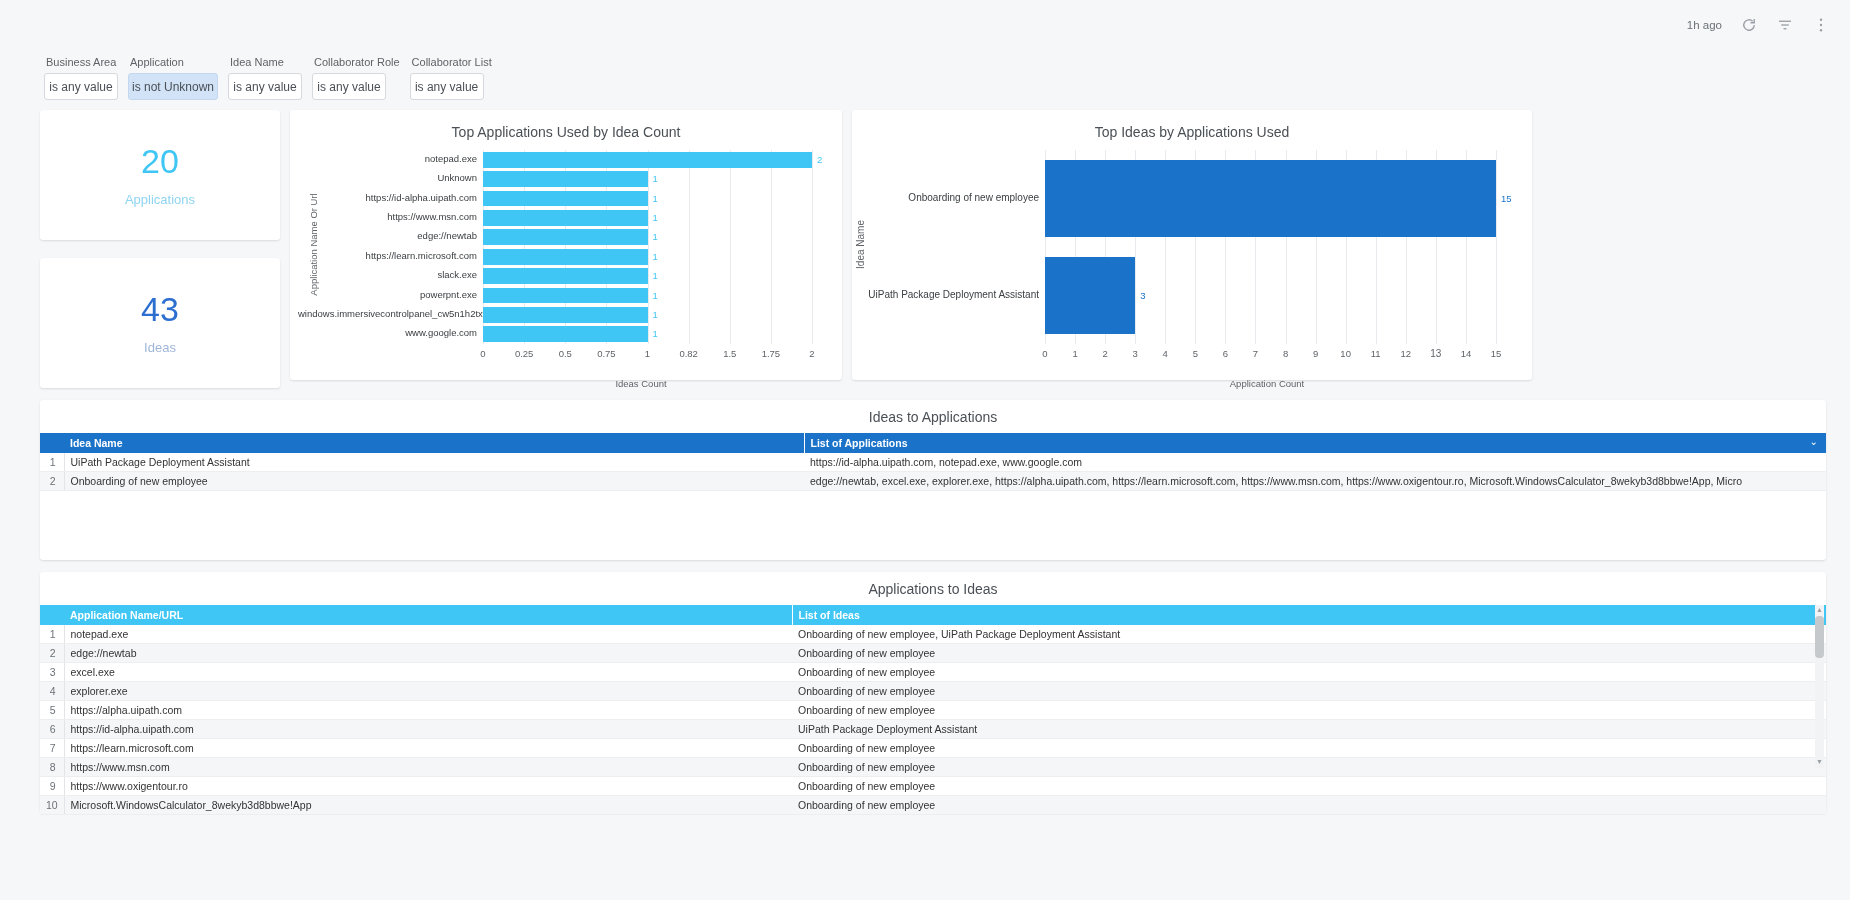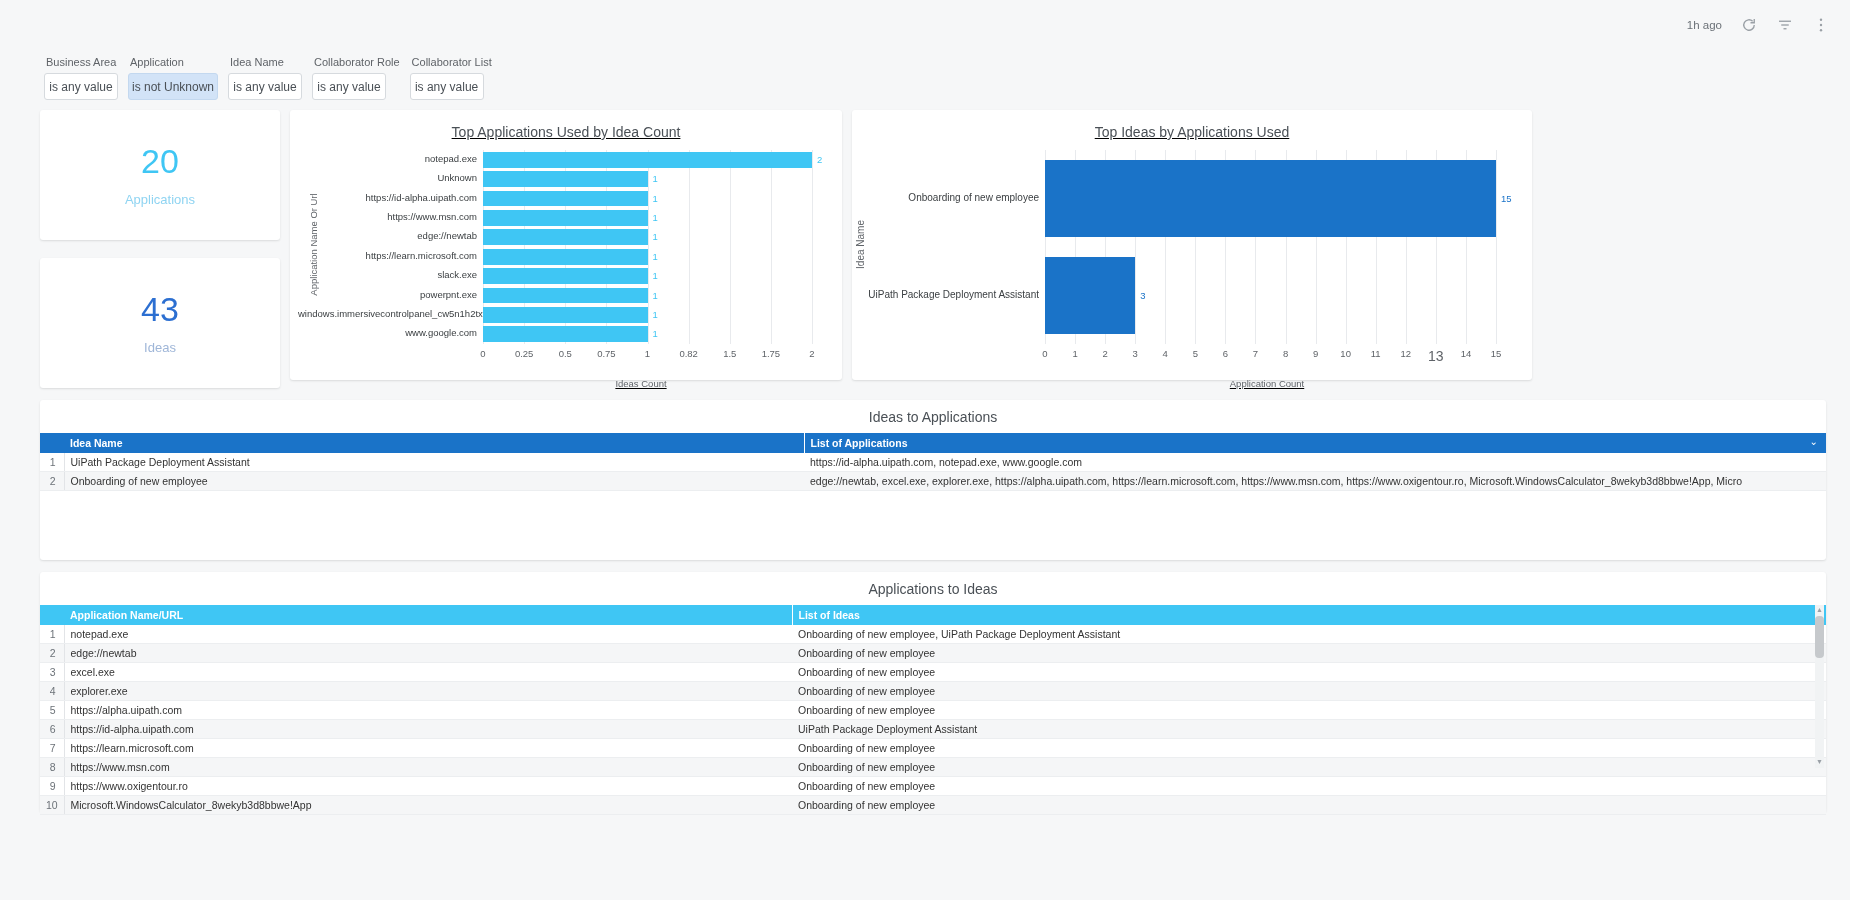--- a/index.html
+++ b/index.html
@@ -43,21 +43,21 @@
   .row-top { display: flex; gap: 10px; padding: 10px 24px 0 40px; }
   .card { background: #fff; border-radius: 3px; box-shadow: 0 1px 2px rgba(60,64,67,.15); }
   .kpi-col { display: flex; flex-direction: column; gap: 18px; width: 240px; }
   .kpi {
     height: 130px; display: flex; flex-direction: column;
     align-items: center; justify-content: center;
   }
   .kpi-value { font-size: 34px; font-weight: 400; line-height: 1; }
   .kpi-label { font-size: 13px; margin-top: 14px; }
 
-  .chart-card { position: relative; padding: 10px 8px 4px; text-decoration: underline; }
+  .chart-card { position: relative; padding: 10px 8px 4px; }
   .chart-card.c1 { width: 552px; height: 270px; }
   .chart-card.c2 { width: 680px; height: 270px; }
   .chart-title { text-align: center; font-size: 14px; color: #4a5056; padding: 4px 0 6px; }
 
   .plot { position: relative; }
   .axis-y-title {
     position: absolute; font-size: 9.5px; color: #5f6368;
     transform: rotate(-90deg); transform-origin: center;
     white-space: nowrap;
   }
@@ -242,21 +242,21 @@
           <div class="tick" style="left: 405.533px; width: 40px; top: 202px; font-size: 9.5px;">8</div>
           <div class="gridline" style="left: 455.6px; top: 4px; height: 194px;"></div>
           <div class="tick" style="left: 435.6px; width: 40px; top: 202px; font-size: 9.5px;">9</div>
           <div class="gridline" style="left: 485.667px; top: 4px; height: 194px;"></div>
           <div class="tick" style="left: 465.667px; width: 40px; top: 202px; font-size: 9.5px;">10</div>
           <div class="gridline" style="left: 515.733px; top: 4px; height: 194px;"></div>
           <div class="tick" style="left: 495.733px; width: 40px; top: 202px; font-size: 9.5px;">11</div>
           <div class="gridline" style="left: 545.8px; top: 4px; height: 194px;"></div>
           <div class="tick" style="left: 525.8px; width: 40px; top: 202px; font-size: 9.5px;">12</div>
           <div class="gridline" style="left: 575.867px; top: 4px; height: 194px;"></div>
-          <div class="tick" style="left: 555.867px; width: 40px; top: 202px; font-size: 14px;">13</div>
+          <div class="tick" style="left: 555.867px; width: 40px; top: 202px; font-size: 10px;">13</div>
           <div class="gridline" style="left: 605.933px; top: 4px; height: 194px;"></div>
           <div class="tick" style="left: 585.933px; width: 40px; top: 202px; font-size: 9.5px;">14</div>
           <div class="gridline" style="left: 636px; top: 4px; height: 194px;"></div>
           <div class="tick" style="left: 616px; width: 40px; top: 202px; font-size: 9.5px;">15</div>
           <div class="cat-label" style="width: 179px; left: 0px; top: 45.5px; font-size: 10px;">Onboarding of new employee</div>
           <div class="bar" style="left: 185px; top: 13.7px; width: 451px; height: 77.6px; background: rgb(26, 115, 200);"></div>
           <div class="bar-val" style="left: 641px; top: 46.5px; color: rgb(26, 115, 200); font-size: 9.5px;">15</div>
           <div class="cat-label" style="width: 179px; left: 0px; top: 142.5px; font-size: 10px;">UiPath Package Deployment Assistant</div>
           <div class="bar" style="left: 185px; top: 110.7px; width: 90.2px; height: 77.6px; background: rgb(26, 115, 200);"></div>
           <div class="bar-val" style="left: 280.2px; top: 143.5px; color: rgb(26, 115, 200); font-size: 9.5px;">3</div>

